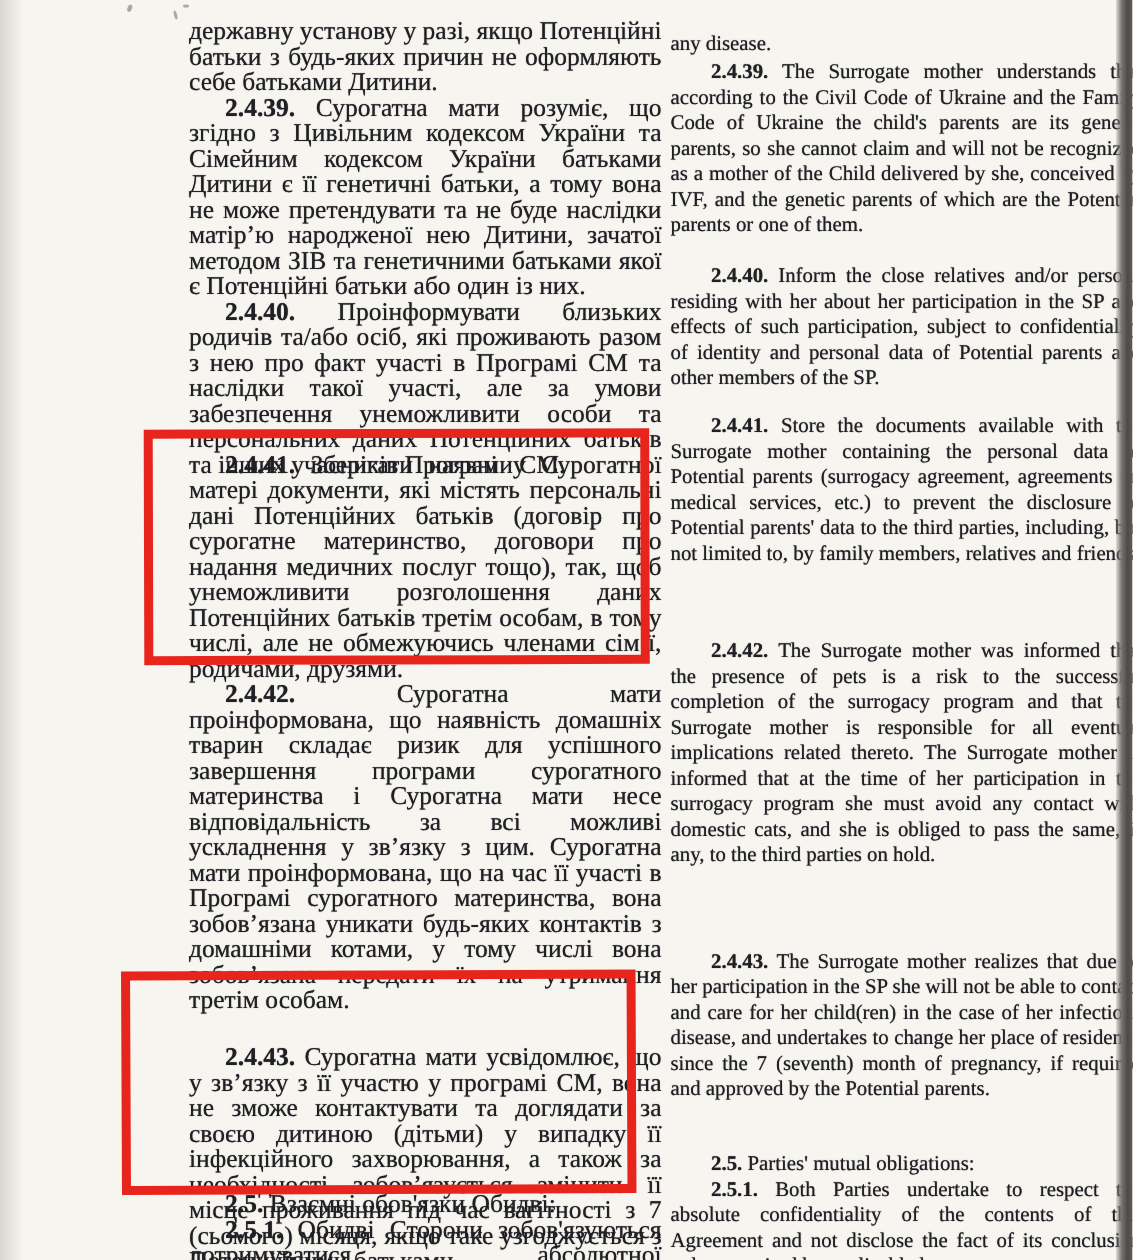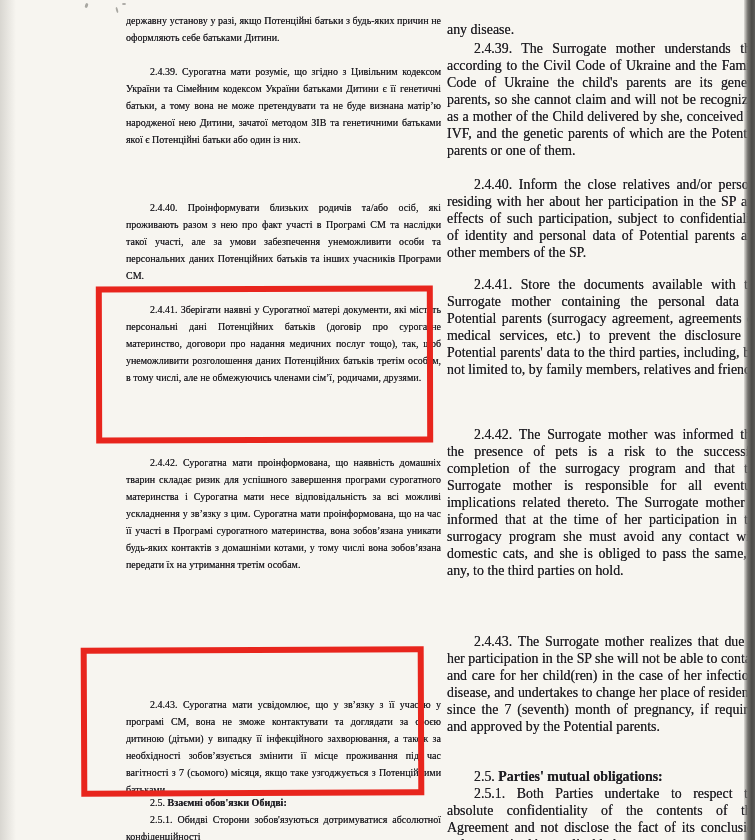--- a/index.html
+++ b/index.html
@@ -24,26 +24,26 @@
   .speck-1 { left:85px; top:3px; width:3px; height:5px; transform:rotate(20deg); }
   .speck-2 { left:116px; top:7px; width:2px; height:6px; transform:rotate(-15deg); }
   .speck-3 { left:122px; top:3px; width:4px; height:2px; }
 
   
   p.para {
     position:absolute; margin:0;
     text-align:justify;
     text-shadow:0 0 0.6px rgba(32,31,36,0.85);
   }
-  .left-col p.para  { left:126px; width:315px; font-size:10px; line-height:17px; }
+  .left-col p.para  { left:126px; width:315px; font-size:17px; line-height:17px; }
   .right-col p.para { left:447px; width:314px; font-size:13.9px; line-height:17px; }
   .left-col p.ind   { text-indent:24px; }
   .right-col p.ind  { text-indent:27px; }
-  .num  { font-weight:normal; }
-  .bold { font-weight:bold;margin-top:12px; }
+  .num  { font-weight:bold; }
+  .bold { font-weight:normal;margin-top:12px; }
 
   
   .lp0 { top:12px; }  .lp1 { top:63px; }  .lp2 { top:199px; } .lp3 { top:301px; }
   .lp4 { top:454px; } .lp5 { top:696px; } .lp6 { top:794px; } .lp7 { top:811px; }
   
   .rp0 { top:21px; }  .rp1 { top:40px; }  .rp2 { top:176px; } .rp3 { top:276px; }
   .rp4 { top:426px; } .rp5 { top:633px; } .rp6 { top:768px; } .rp7 { top:785px; }
 
   
   .redbox {
@@ -60,21 +60,21 @@
 
 <div class="page">
 
   <div class="scan-left-band"></div>
   <div class="speck speck-1"></div>
   <div class="speck speck-2"></div>
   <div class="speck speck-3"></div>
 
   <div class="left-col">
     <p class="para lp0"><span>державну установу у разі, якщо Потенційні батьки з будь-яких причин не оформляють себе батьками Дитини.</span></p>
-    <p class="para ind lp1"><span class="num">2.4.39.</span> <span>Сурогатна мати розуміє, що згідно з Цивільним кодексом України та Сімейним кодексом України батьками Дитини є її генетичні батьки, а тому вона не може претендувати та не буде визнана матір’ю народженої нею Дитини, зачатої методом ЗІВ та генетичними батьками якої є Потенційні батьки або один із них.</span></p>
+    <p class="para ind lp1"><span class="num">2.4.39.</span> <span>Сурогатна мати розуміє, що згідно з Цивільним кодексом України та Сімейним кодексом України батьками Дитини є її генетичні батьки, а тому вона не може претендувати та не буде наслідки матір’ю народженої нею Дитини, зачатої методом ЗІВ та генетичними батьками якої є Потенційні батьки або один із них.</span></p>
     <p class="para ind lp2"><span class="num">2.4.40.</span> <span>Проінформувати близьких родичів та/або осіб, які проживають разом з нею про факт участі в Програмі СМ та наслідки такої участі, але за умови забезпечення унеможливити особи та персональних даних Потенційних батьків та інших учасників Програми СМ.</span></p>
     <p class="para ind lp3"><span class="num">2.4.41.</span> <span>Зберігати наявні у Сурогатної матері документи, які містять персональні дані Потенційних батьків (договір про сурогатне материнство, договори про надання медичних послуг тощо), так, щоб унеможливити розголошення даних Потенційних батьків третім особам, в тому числі, але не обмежуючись членами сім’ї, родичами, друзями.</span></p>
     <p class="para ind lp4"><span class="num">2.4.42.</span> <span>Сурогатна мати проінформована, що наявність домашніх тварин складає ризик для успішного завершення програми сурогатного материнства і Сурогатна мати несе відповідальність за всі можливі ускладнення у зв’язку з цим. Сурогатна мати проінформована, що на час її участі в Програмі сурогатного материнства, вона зобов’язана уникати будь-яких контактів з домашніми котами, у тому числі вона зобов’язана передати їх на утримання третім особам.</span></p>
     <p class="para ind lp5"><span class="num">2.4.43.</span> <span>Сурогатна мати усвідомлює, що у зв’язку з її участю у програмі СМ, вона не зможе контактувати та доглядати за своєю дитиною (дітьми) у випадку її інфекційного захворювання, а також за необхідності зобов’язується змінити її місце проживання під час вагітності з 7 (сьомого) місяця, якщо таке узгоджується з Потенційними батьками.</span></p>
     <p class="para ind lp6"><span class="num">2.5.</span> <span class="bold">Взаємні обов'язки Обидві:</span></p>
     <p class="para ind lp7"><span class="num">2.5.1.</span> <span>Обидві Сторони зобов'язуються дотримуватися абсолютної конфіденційності</span></p>
   </div>
 
   <div class="right-col">
     <p class="para rp0"><span>any disease.</span></p>

